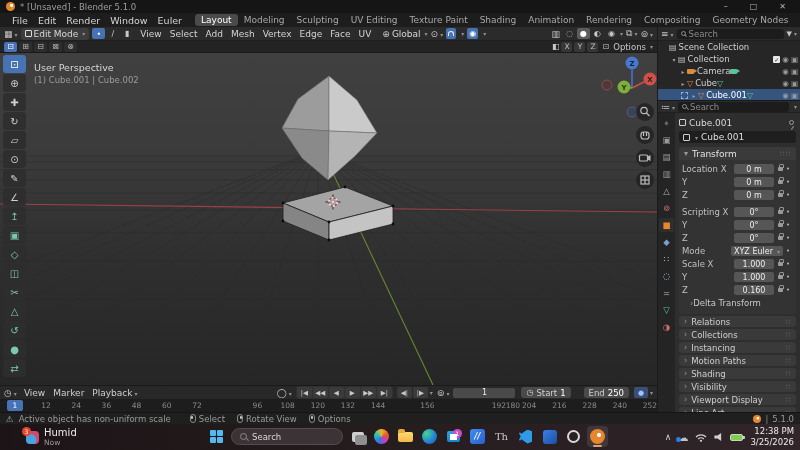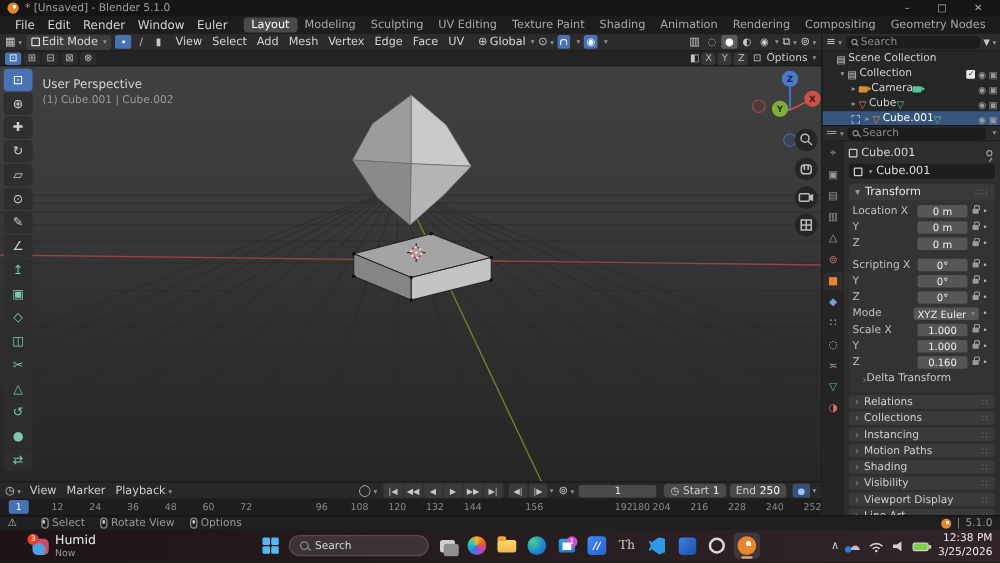--- a/index.html
+++ b/index.html
@@ -626,21 +626,21 @@
       <span class="car">▾</span>
     <span class="hic" style="margin:0 4px">⊚<span class="car">▾</span></span>
     <div class="tfield" style="width:62px;background:#4a4a4a">
         <span>1</span>
       </div>
     <div class="pill" style="margin-left:6px">
       <span style="font-size:8px">◷</span>
       <span>Start</span>
         <b>1</b>
     </div>
-    <div class="pill" style="margin-left:3px">
+    <div class="pill" style="margin-left:13px">
       <span>End</span>
         <b>250</b>
     </div>
     <span class="ib" style="width:14px;height:11px;background:#3a4f75;color:#9cc3ff;font-size:7px;margin-left:5px">●</span>
       <span class="car">▾</span>
   </div>
 </div>
 <div class="r" id="ruler">
   <div id="playhead">
       <span>1</span>
@@ -663,20 +663,21 @@
     <span class="tick" style="left: 488px;">192</span>
     <span class="tick" style="left: 518.2px;">204</span>
     <span class="tick" style="left: 548.4px;">216</span>
     <span class="tick" style="left: 578.6px;">228</span>
     <span class="tick" style="left: 608.8px;">240</span>
     <span class="tick" style="left: 639px;">252</span>
   </div>
 
 <div class="r" id="statusbar">
   <span style="color:#b8b8b8">⚠</span>
+  <span>Active object has non-uniform scale</span>
   <div id="hints" class="row" style="gap:12px;margin-left:14px">
       <span class="hint">
         <span class="mouse l"></span>
         <span>Select</span>
       </span>
       <span class="hint">
         <span class="mouse m"></span>
         <span>Rotate View</span>
       </span>
       <span class="hint">

